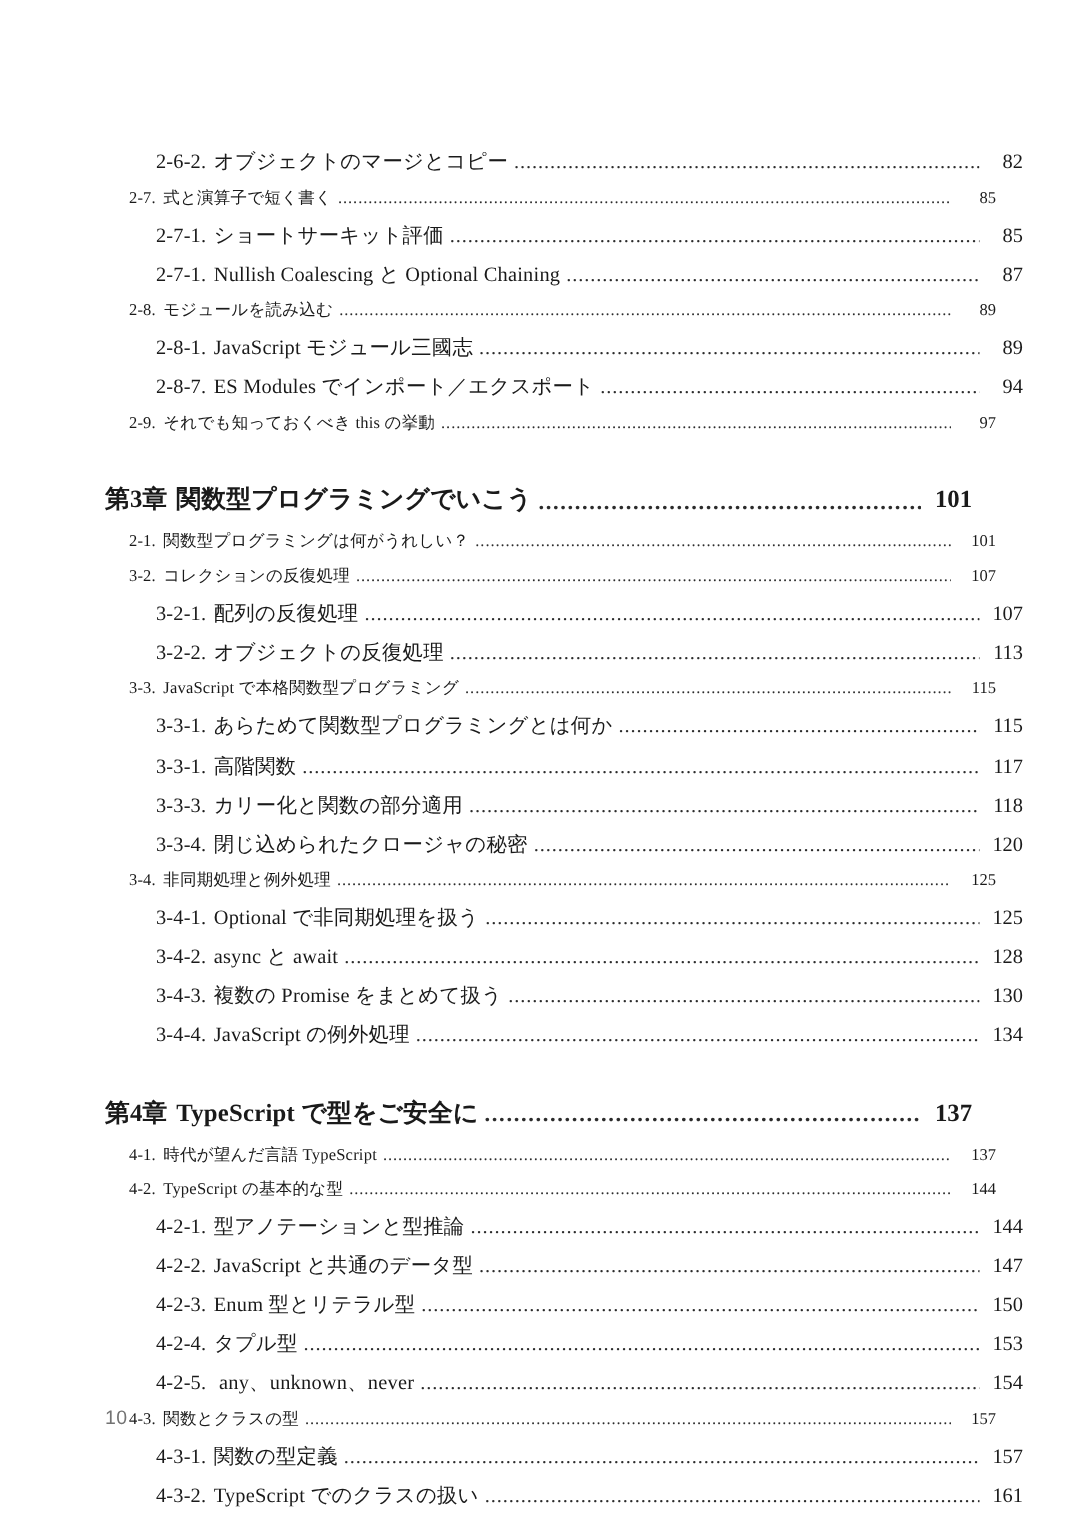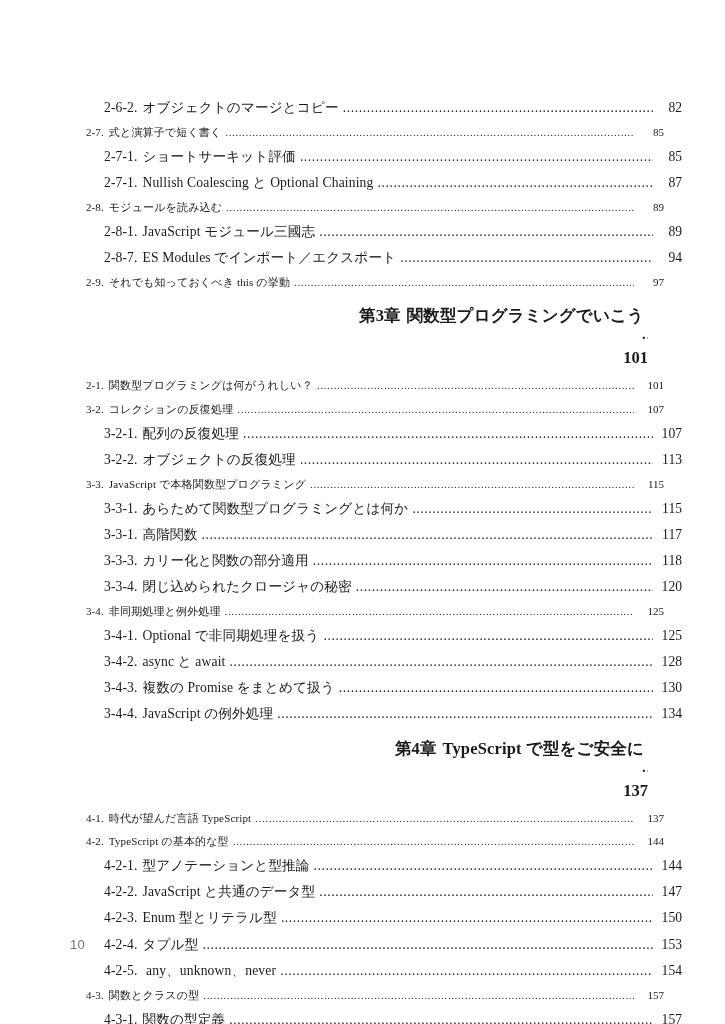--- a/index.html
+++ b/index.html
@@ -62,26 +62,25 @@
 
   .toc-page {
     flex: 0 0 auto;
     text-align: right;
     font-variant-numeric: lining-nums;
   }
 
   
   .lvl-chapter {
     margin-left: 0;
-    margin-top: 13px;
+    margin-top: 30px;
     margin-bottom: 7px;
     font-size: 16.5px;
     font-weight: bold;
     line-height: 1.5;
-    flex-direction: column;
   }
   .lvl-chapter .toc-leader::before {
     letter-spacing: 1.1px;
     font-weight: bold;
     font-size: 15px;
   }
   .lvl-chapter .toc-page {
     min-width: 34px;
     font-weight: bold;
   }

